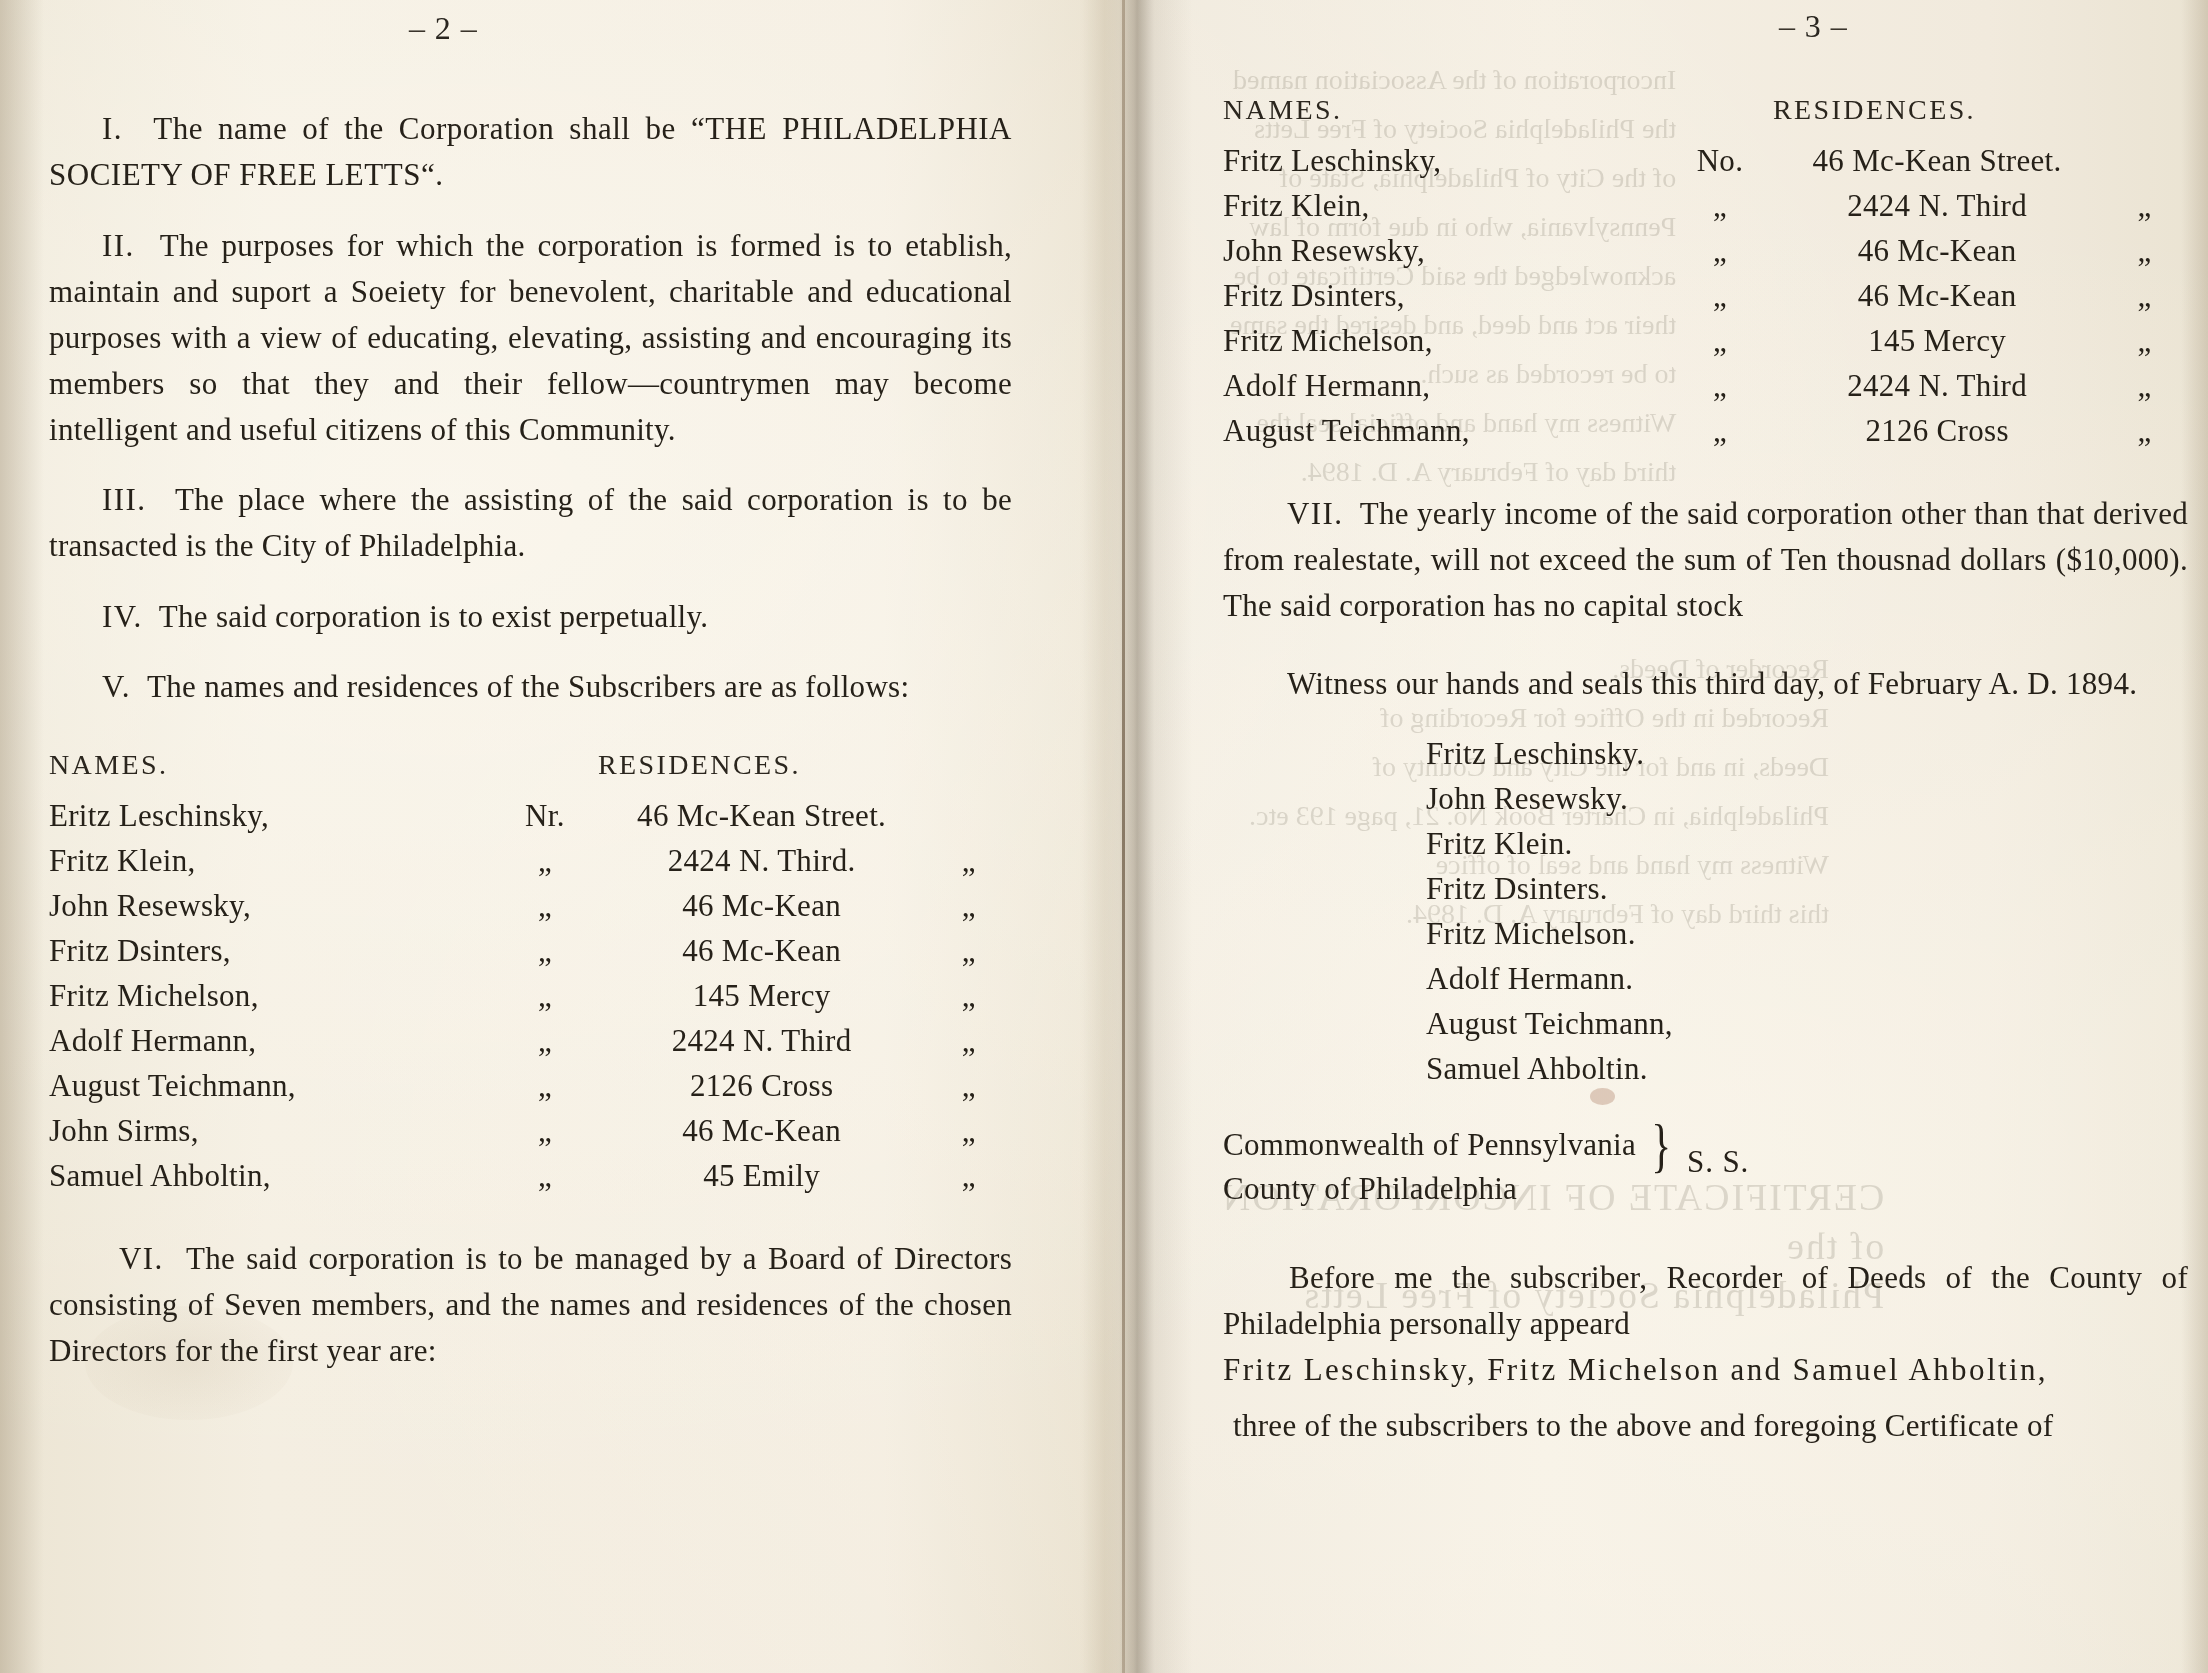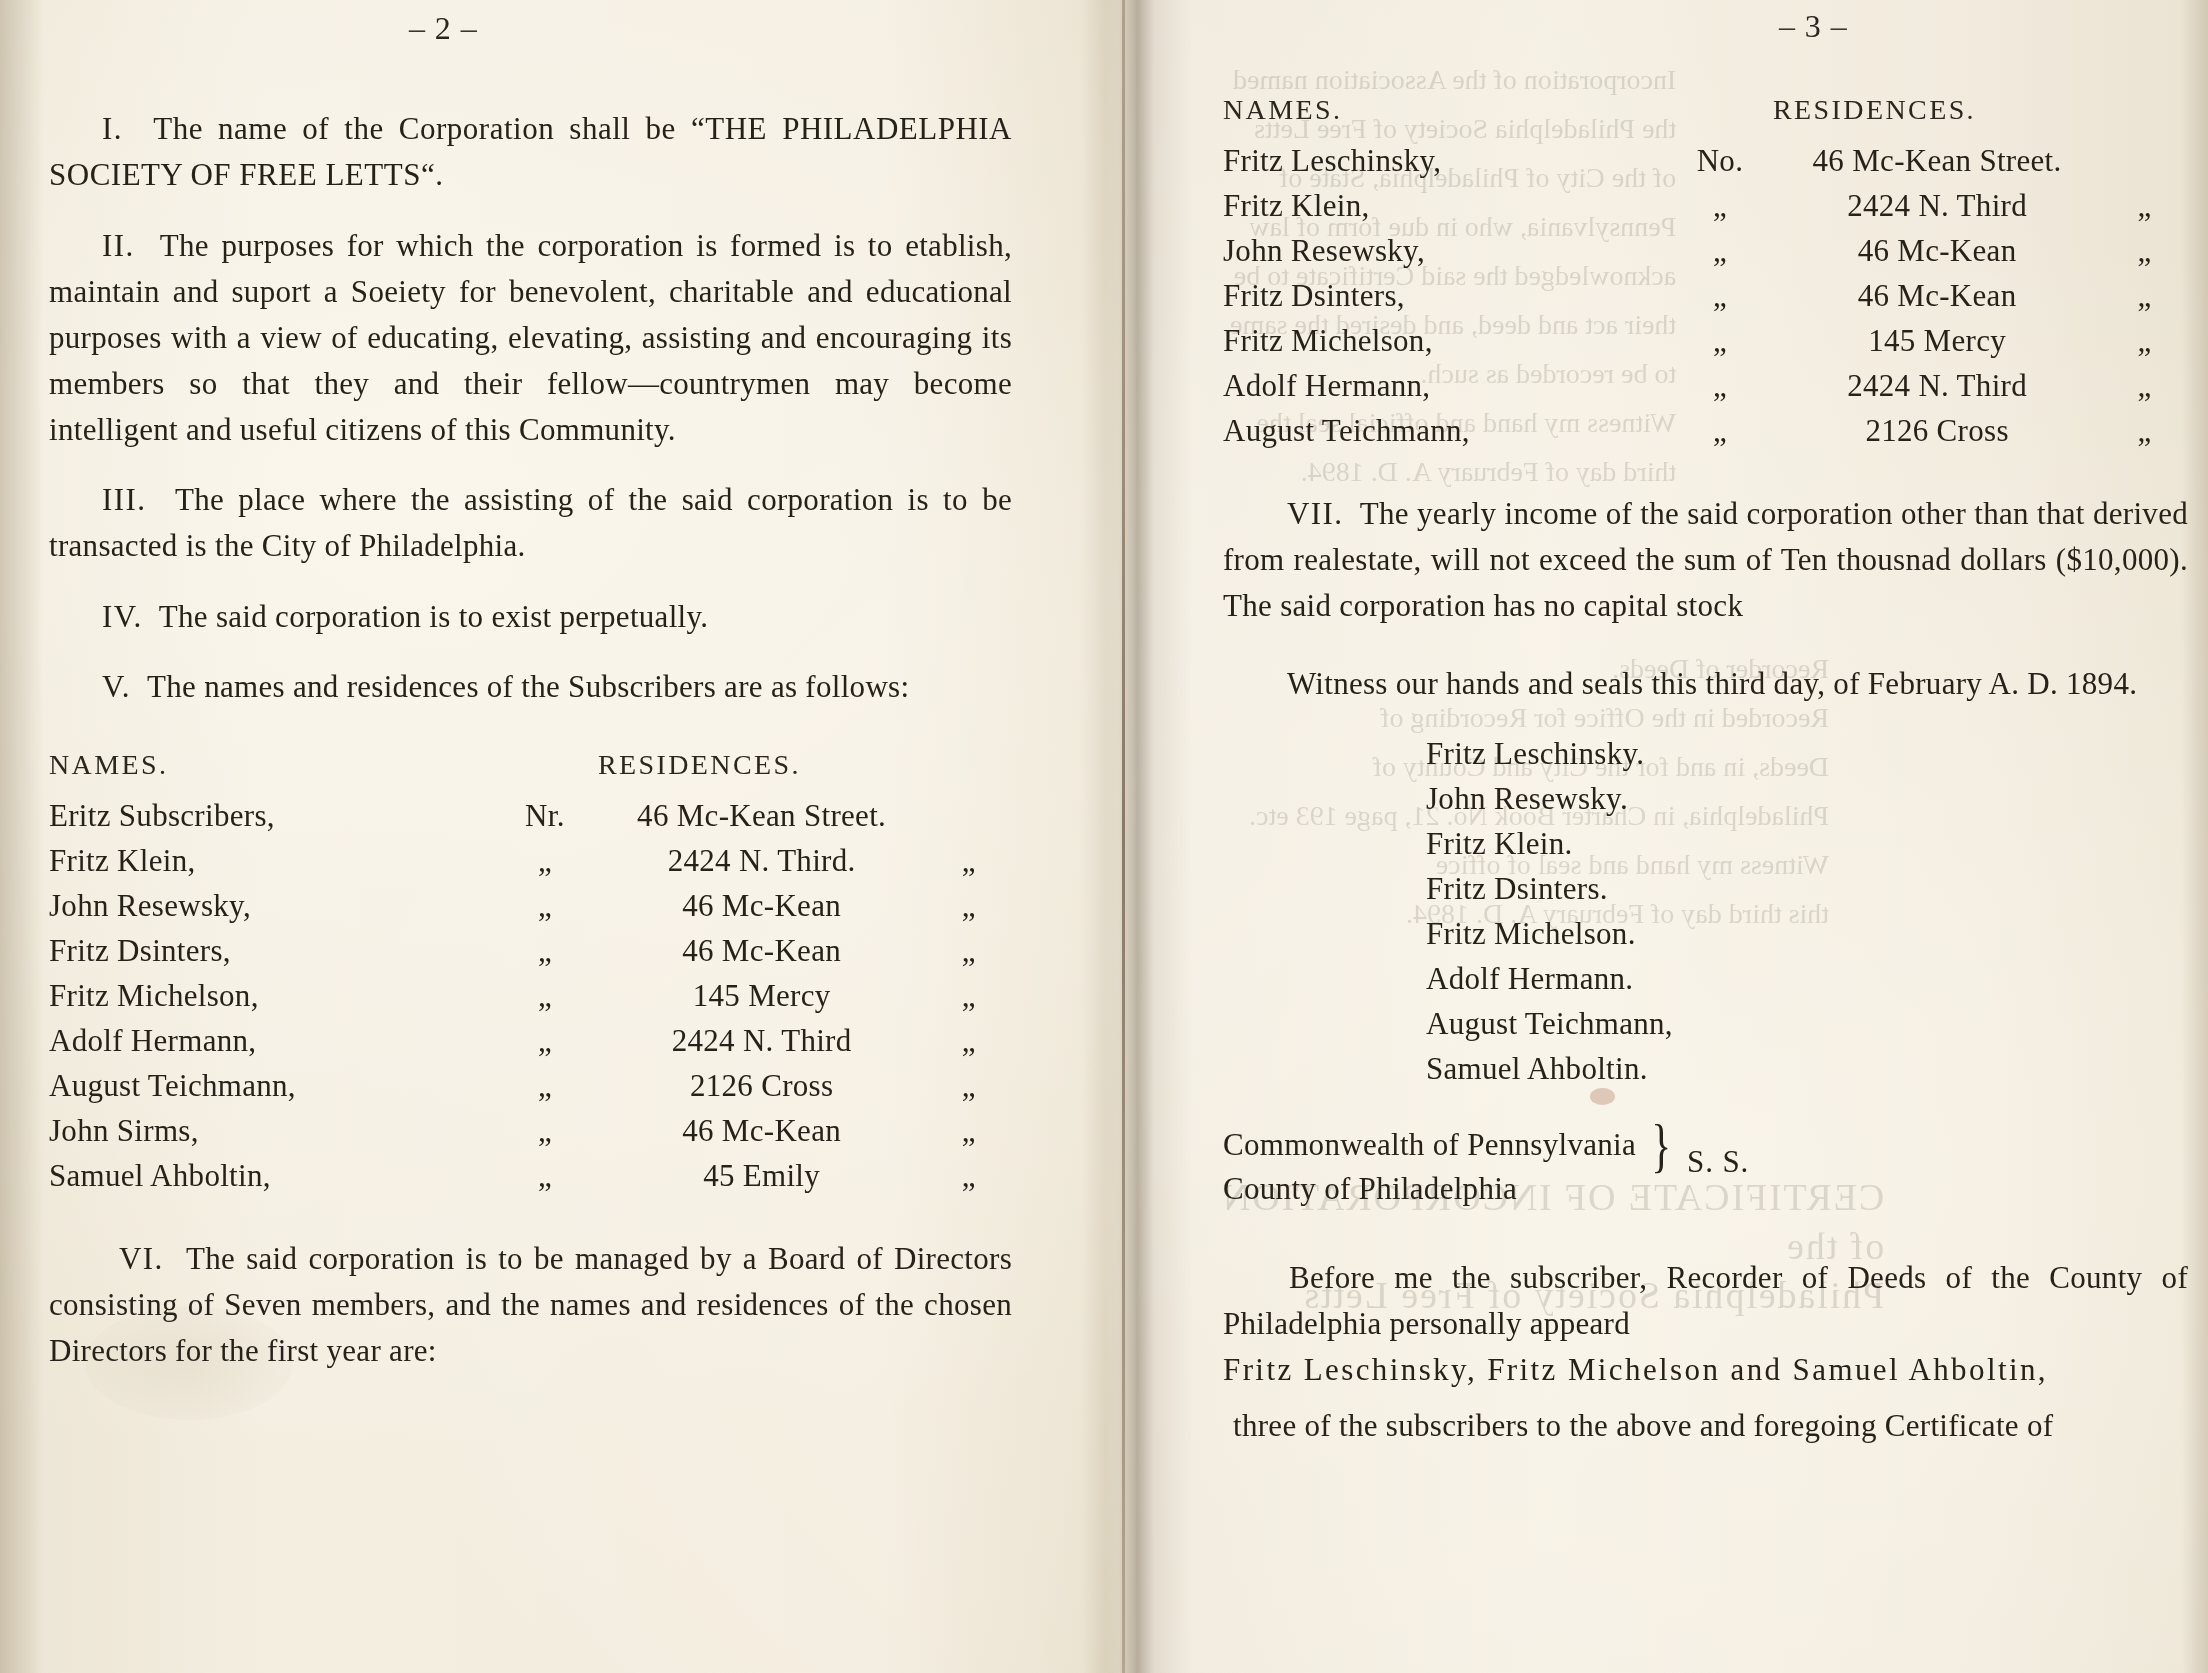--- a/index.html
+++ b/index.html
@@ -242,21 +242,21 @@
       <table class="tbl">
         <thead>
           <tr>
             <th class="th-names">NAMES.</th>
             <th></th>
             <th class="th-res" colspan="2">RESIDENCES.</th>
           </tr>
         </thead>
         <tbody>
           <tr>
-            <td class="col-name">Eritz Subscribers,</td>
+            <td class="col-name">Eritz Leschinsky,</td>
             <td class="col-no">Nr.</td>
             <td class="col-res">46 Mc-Kean Street.</td>
             <td class="col-mark"></td>
           </tr>
           <tr>
             <td class="col-name">Fritz Klein,</td>
             <td class="col-no">„</td>
             <td class="col-res">2424 N. Third.</td>
             <td class="col-mark">„</td>
           </tr>

